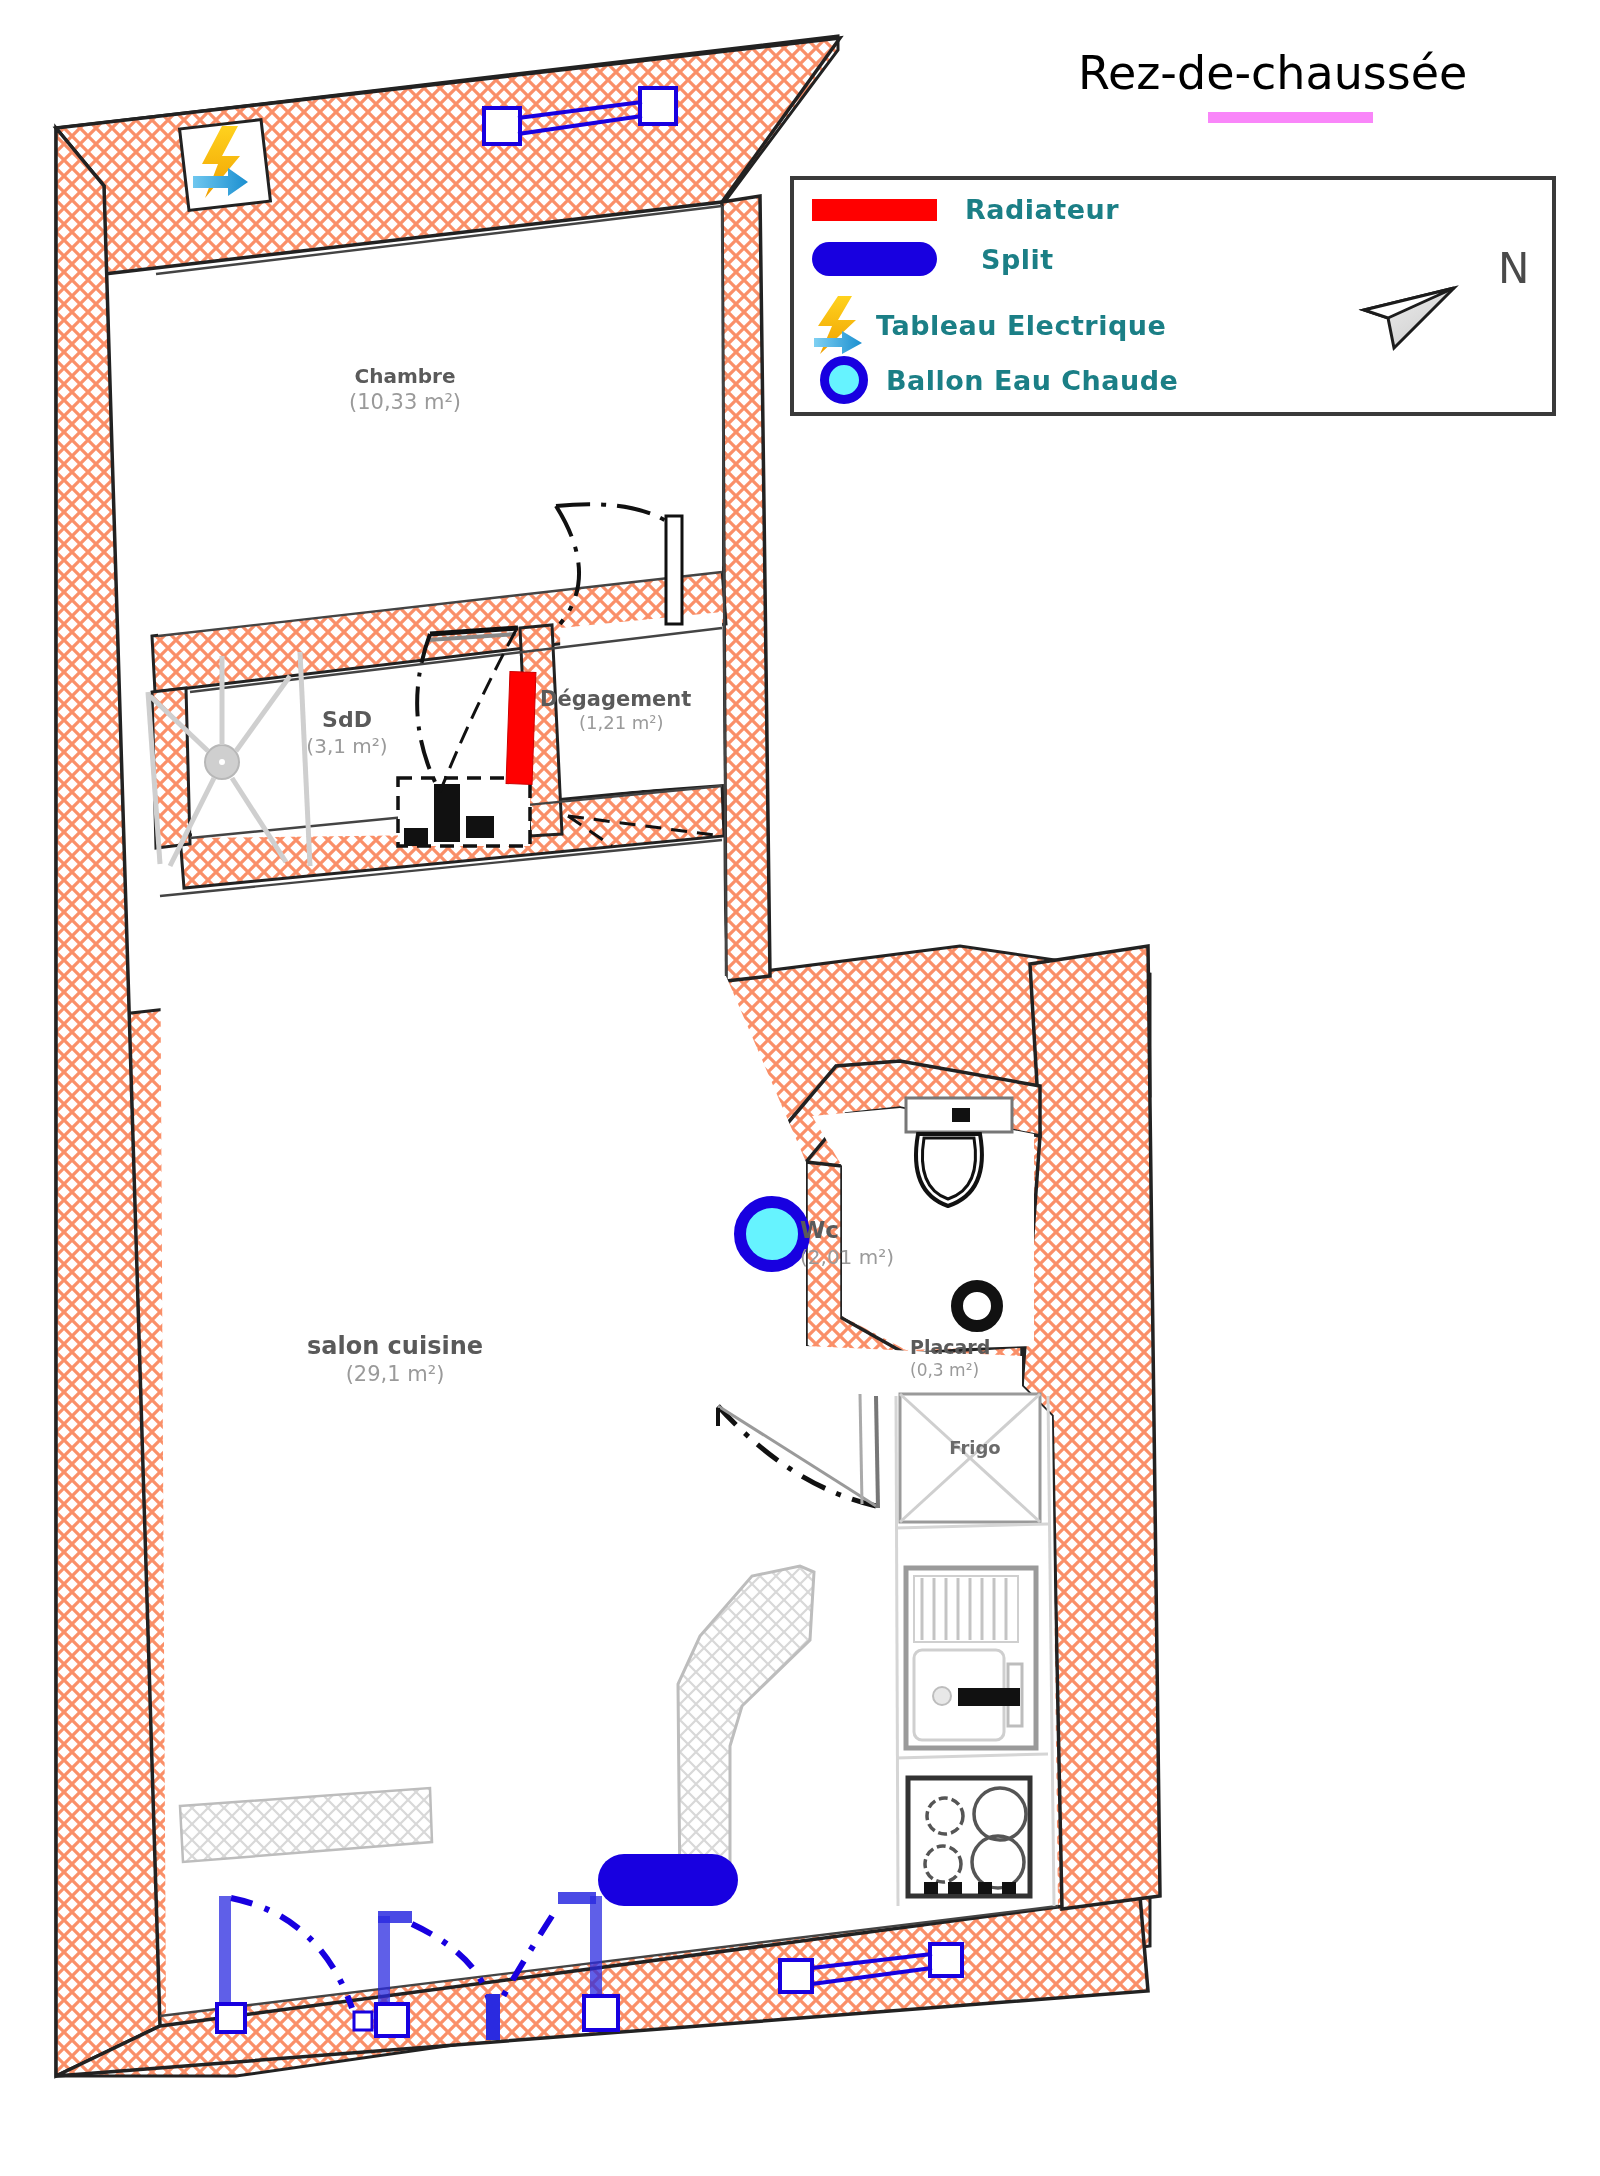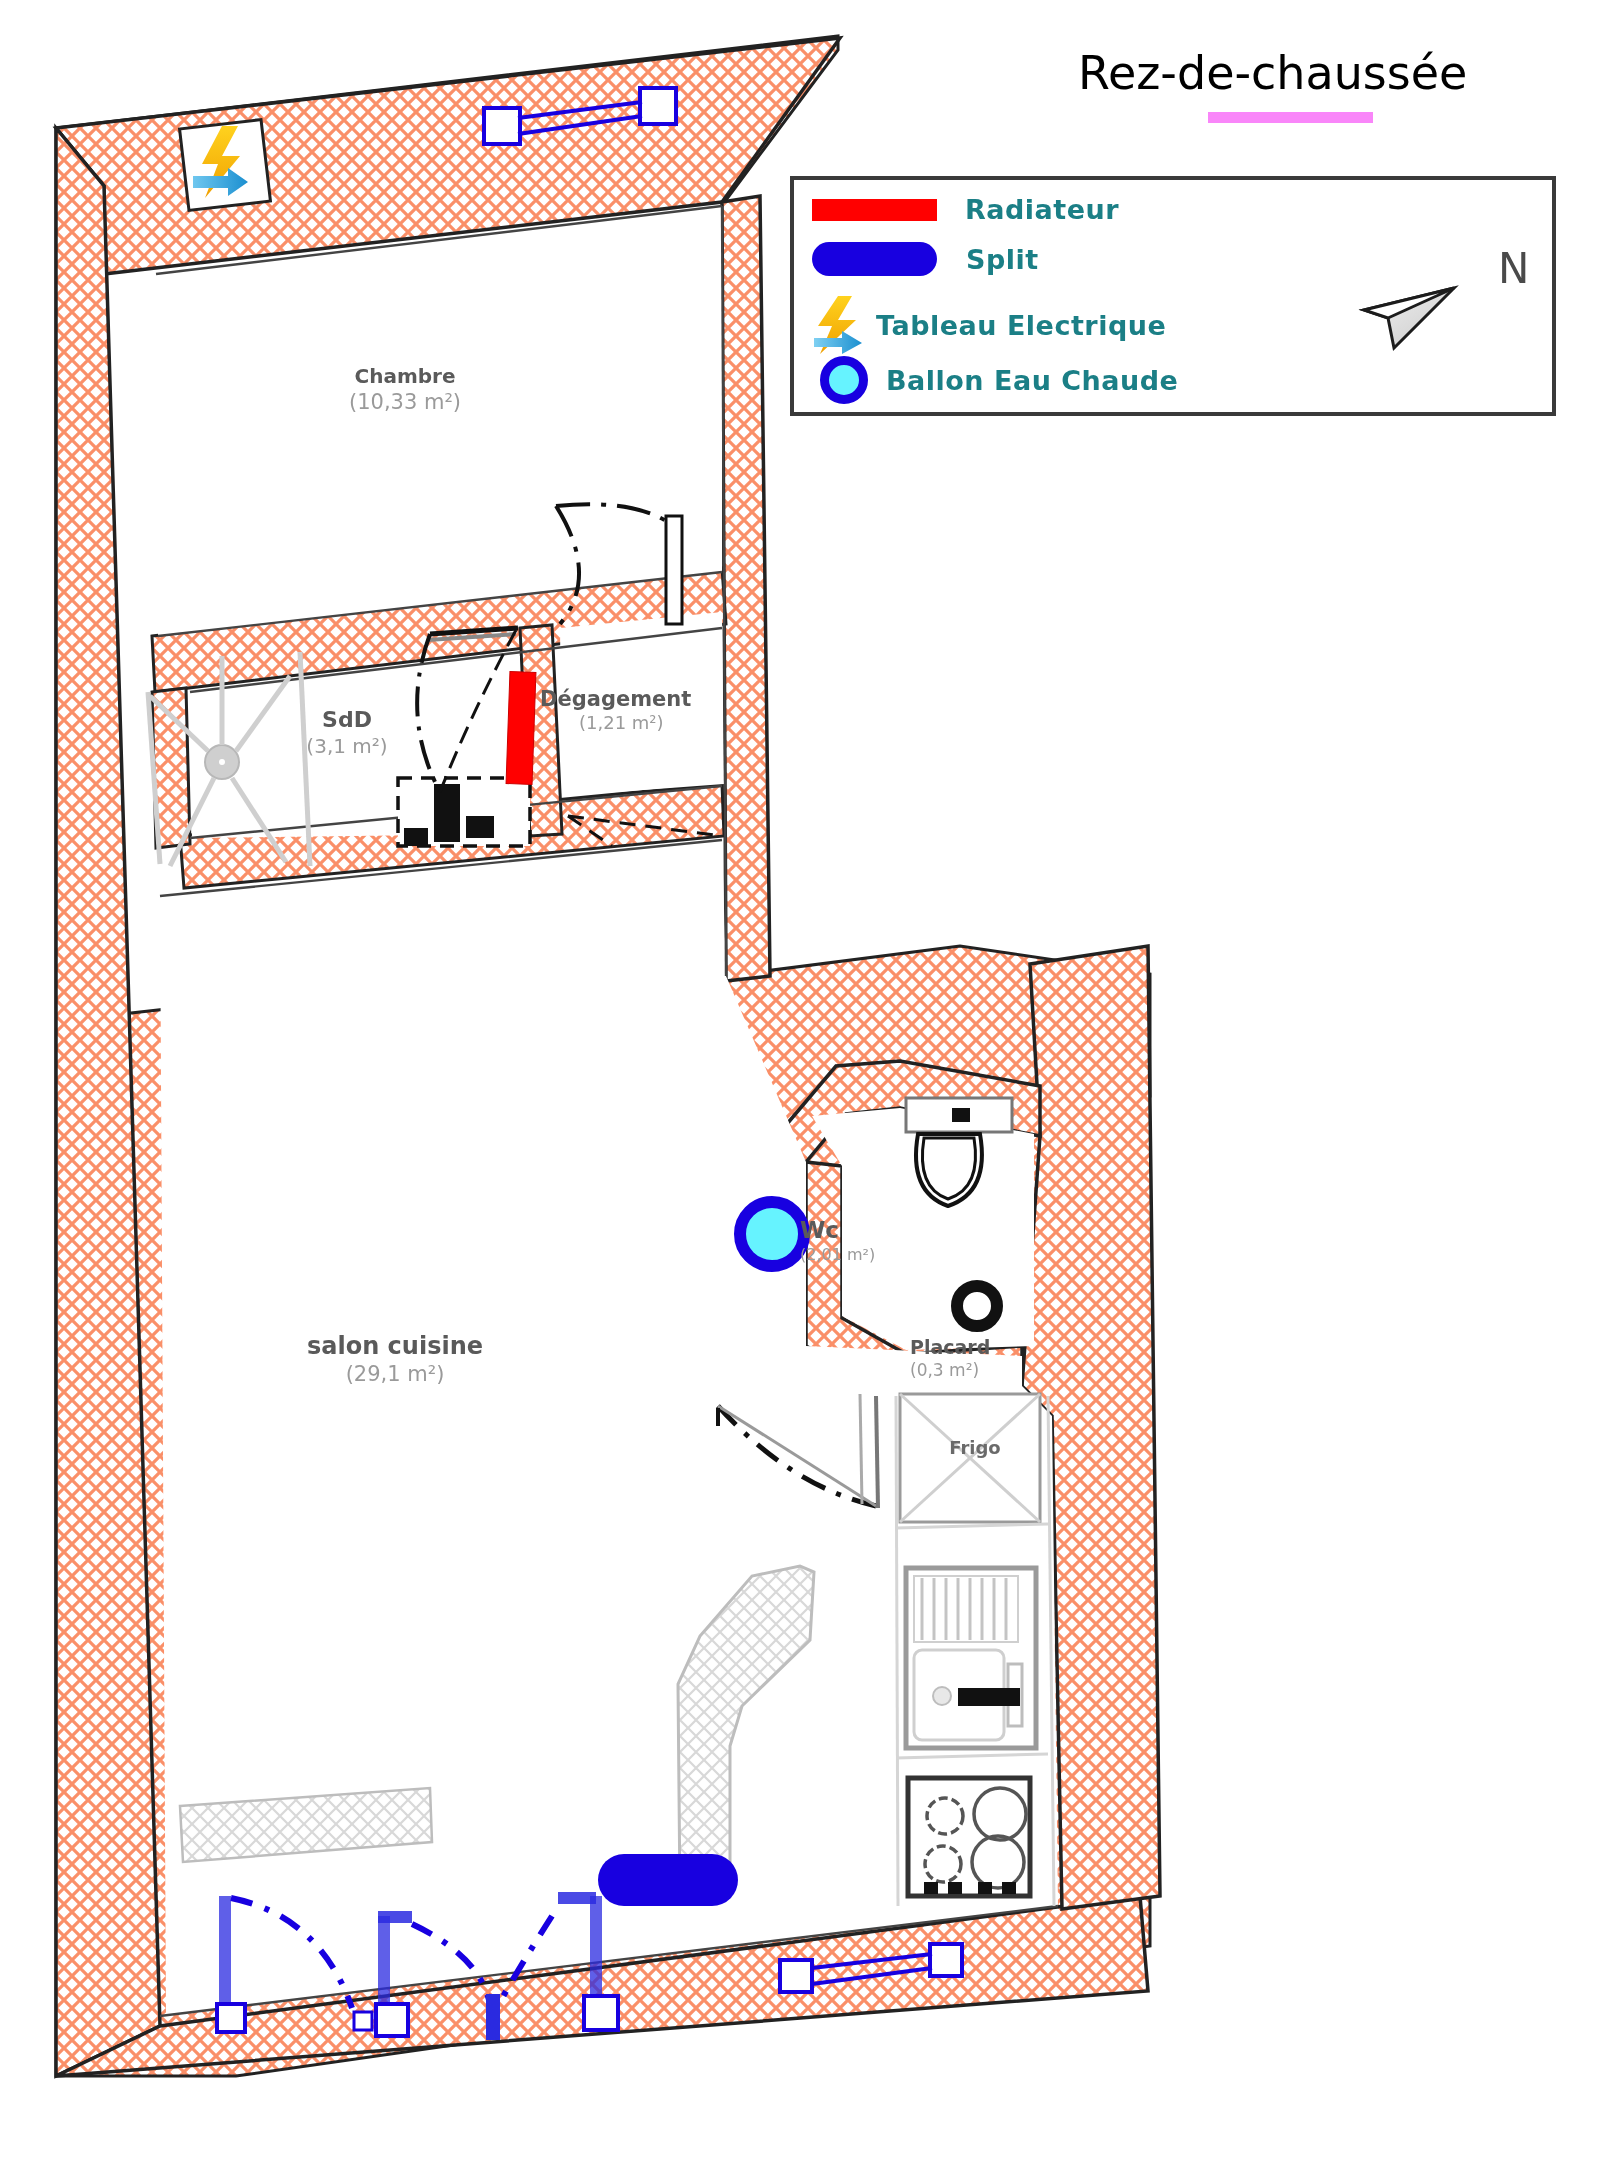--- a/index.html
+++ b/index.html
@@ -38,21 +38,21 @@
   .rl-sdd .room-name{font-size:22px;}
   .rl-sdd .room-area{font-size:20px;}
   .rl-degagement{left:540px;top:670px;width:170px;text-align:left;}
   .rl-degagement .room-name{font-size:21px;}
   .rl-degagement .room-area{font-size:18px;margin-left:39px;}
   .rl-salon{left:280px;top:1315px;width:230px;}
   .rl-salon .room-name{font-size:24px;}
   .rl-salon .room-area{font-size:21px;}
   .rl-wc{left:800px;top:1200px;width:160px;text-align:left;}
   .rl-wc .room-name{font-size:23px;}
-  .rl-wc .room-area{font-size:16px;}
+  .rl-wc .room-area{font-size:20px;}
   .rl-placard{left:910px;top:1320px;width:140px;text-align:left;}
   .rl-placard .room-name{font-size:19px;}
   .rl-placard .room-area{font-size:17px;}
   .rl-frigo{left:920px;top:1421px;width:110px;text-align:center;}
   .rl-frigo .room-name{font-size:18px;color:#6a6a6a;}
 </style>
 </head>
 <body>
 
 <div id="stage">
@@ -317,21 +317,21 @@
 
   <div class="legend-box"></div>
 
   <div class="legend-row" style="left:812px;top:178px;">
     <span class="sw-radiateur"></span>
     <span class="leg-label" style="margin-left:28px;">Radiateur</span>
   </div>
 
   <div class="legend-row" style="left:812px;top:226px;">
     <span class="sw-split"></span>
-    <span class="leg-label" style="margin-left:29px;">Split</span>
+    <span class="leg-label" style="margin-left:44px;">Split</span>
   </div>
 
   <div class="legend-row" style="left:812px;top:278px;">
     <span style="width:54px;height:62px;display:block;">
       <svg width="54" height="62" viewBox="0 0 54 62">
         <path d="M 26,2 L 6,32 L 20,32 L 8,60 L 44,26 L 26,26 L 40,2 Z" fill="url(#boltGrad2)"></path>
         <defs>
           <linearGradient id="boltGrad2" x1="0" y1="0" x2="0" y2="1">
             <stop offset="0%" stop-color="#FFD21E"></stop>
               <stop offset="100%" stop-color="#EFA000"></stop>

